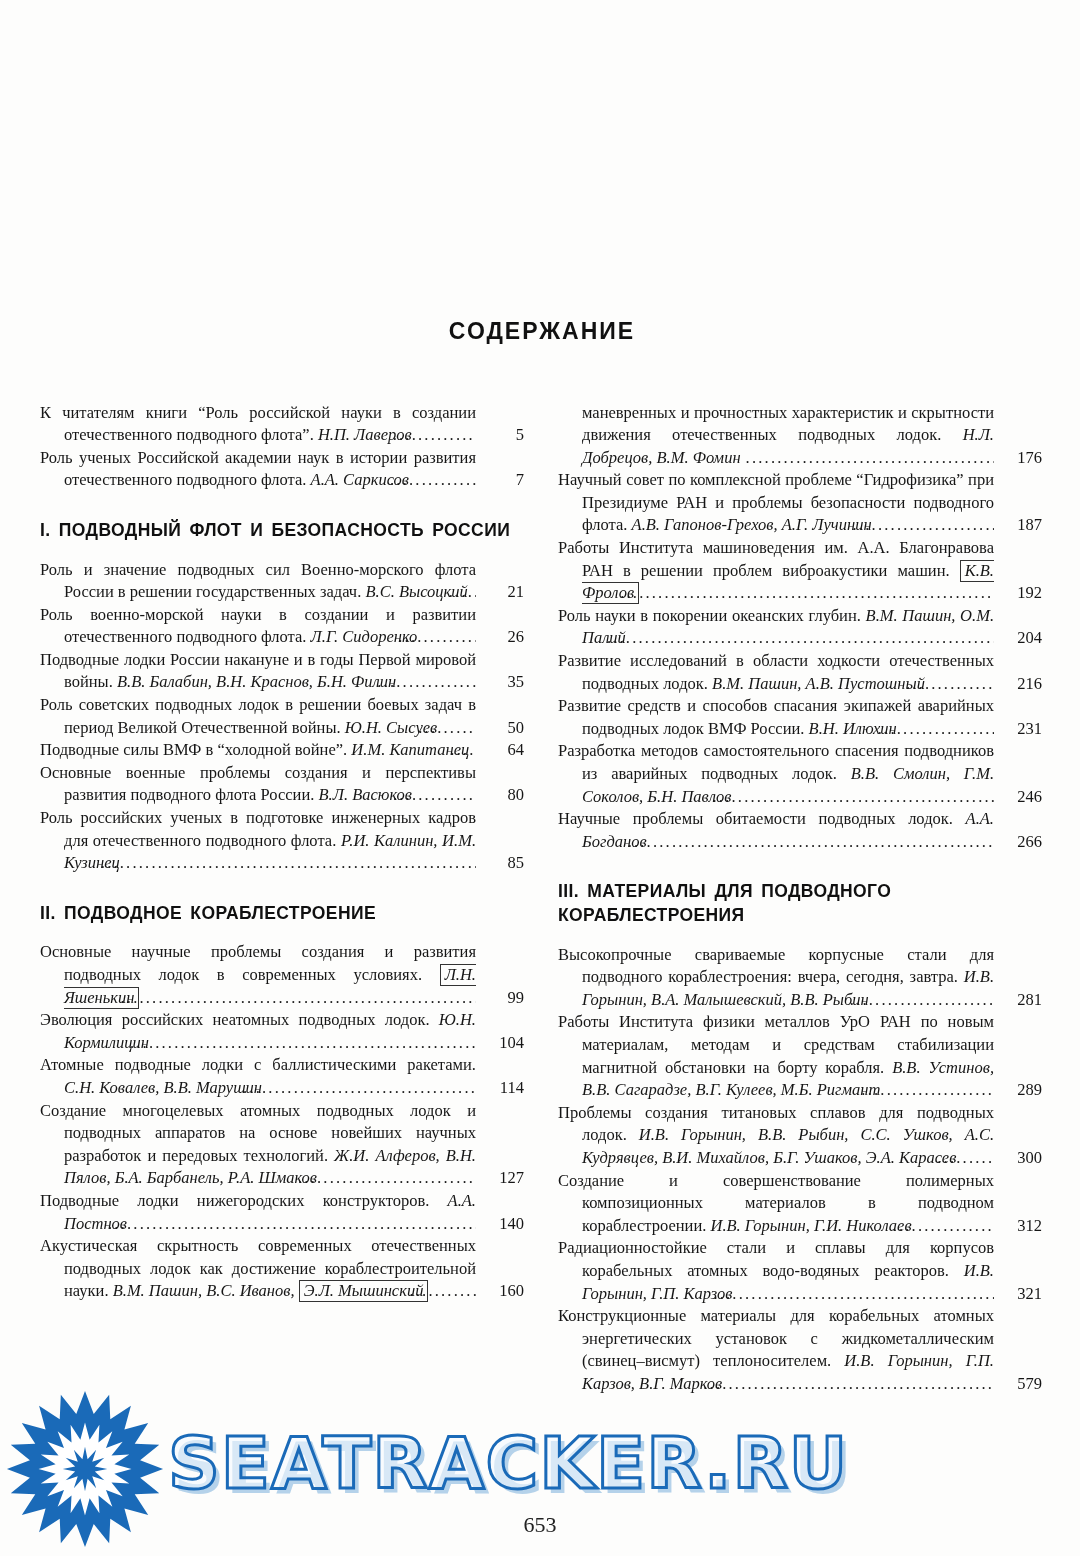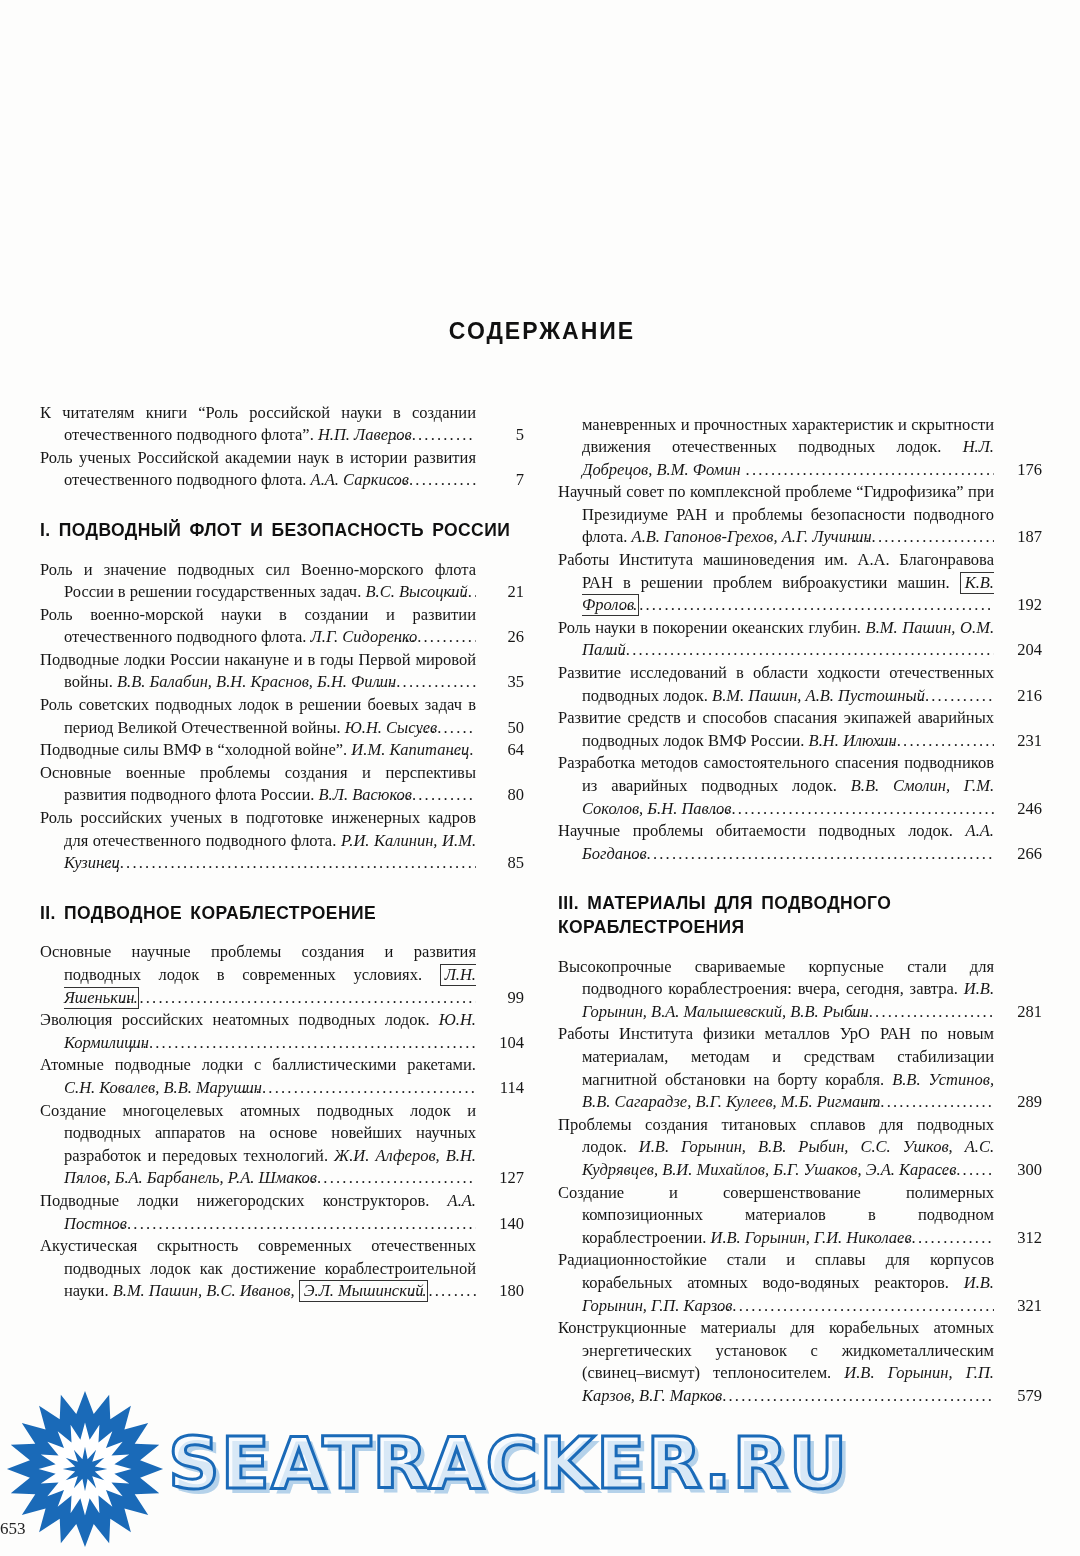--- a/index.html
+++ b/index.html
@@ -56,21 +56,20 @@
   .entry-body {
     position: relative;
     overflow: hidden;
     margin-right: 50px;
     padding-left: 24px;
     text-indent: -24px;
     text-align: justify;
   }
   .entry-body.cont {
     text-indent: 0;
-    margin-top: 12px;
   }
   .etitle {
     font-style: normal;
   }
   .author {
     font-style: italic;
   }
   .author.boxed {
     border: 1.3px solid #333;
     padding: 0 4px 1px 4px;
@@ -87,21 +86,22 @@
     position: absolute;
     right: 2px;
     bottom: 0;
     font-style: normal;
   }
   .folio {
     position: absolute;
     left: 0;
     right: 0;
     bottom: 16px;
-    font-size: 17px;
+    text-align: center;
+    font-size: 22px;
     color: #222;
     z-index: 1;
   }
   .watermark {
     position: absolute;
     left: 6px;
     right: 0;
     bottom: 8px;
     display: flex;
     align-items: center;
@@ -186,21 +186,21 @@
         <div class="entry">
           <div class="entry-body"><span class="entry-text"><span class="etitle">Создание многоцелевых атомных подводных лодок и подводных аппаратов на основе новейших научных разработок и передовых технологий.</span> <span class="author">Ж.И. Алферов, В.Н. Пялов, Б.А. Барбанель, Р.А. Шмаков</span></span><span class="leader">................................................................................................................................................................................................................................................</span></div>
           <span class="pagenum">127</span>
         </div>
         <div class="entry">
           <div class="entry-body"><span class="entry-text"><span class="etitle">Подводные лодки нижегородских конструкторов.</span> <span class="author">А.А. Постнов</span></span><span class="leader">................................................................................................................................................................................................................................................</span></div>
           <span class="pagenum">140</span>
         </div>
         <div class="entry">
           <div class="entry-body"><span class="entry-text"><span class="etitle">Акустическая скрытность современных отечественных подводных лодок как достижение кораблестроительной науки.</span> <span class="author">В.М. Пашин, В.С. Иванов,</span> <span class="author boxed">Э.Л. Мышинский</span></span><span class="leader">................................................................................................................................................................................................................................................</span></div>
-          <span class="pagenum">180</span>
+          <span class="pagenum">160</span>
         </div>
       </div>
     <div class="col" id="col-right">
         <div class="entry">
           <div class="entry-body cont"><span class="entry-text"><span class="etitle">маневренных и прочностных характеристик и скрытности движения отечественных подводных лодок.</span> <span class="author">Н.Л. Добрецов, В.М. Фомин</span></span><span class="leader">................................................................................................................................................................................................................................................</span></div>
           <span class="pagenum">176</span>
         </div>
         <div class="entry">
           <div class="entry-body"><span class="entry-text"><span class="etitle">Научный совет по комплексной проблеме “Гидрофизика” при Президиуме РАН и проблемы безопасности подводного флота.</span> <span class="author">А.В. Гапонов-Грехов, А.Г. Лучинин</span></span><span class="leader">................................................................................................................................................................................................................................................</span></div>
           <span class="pagenum">187</span>

